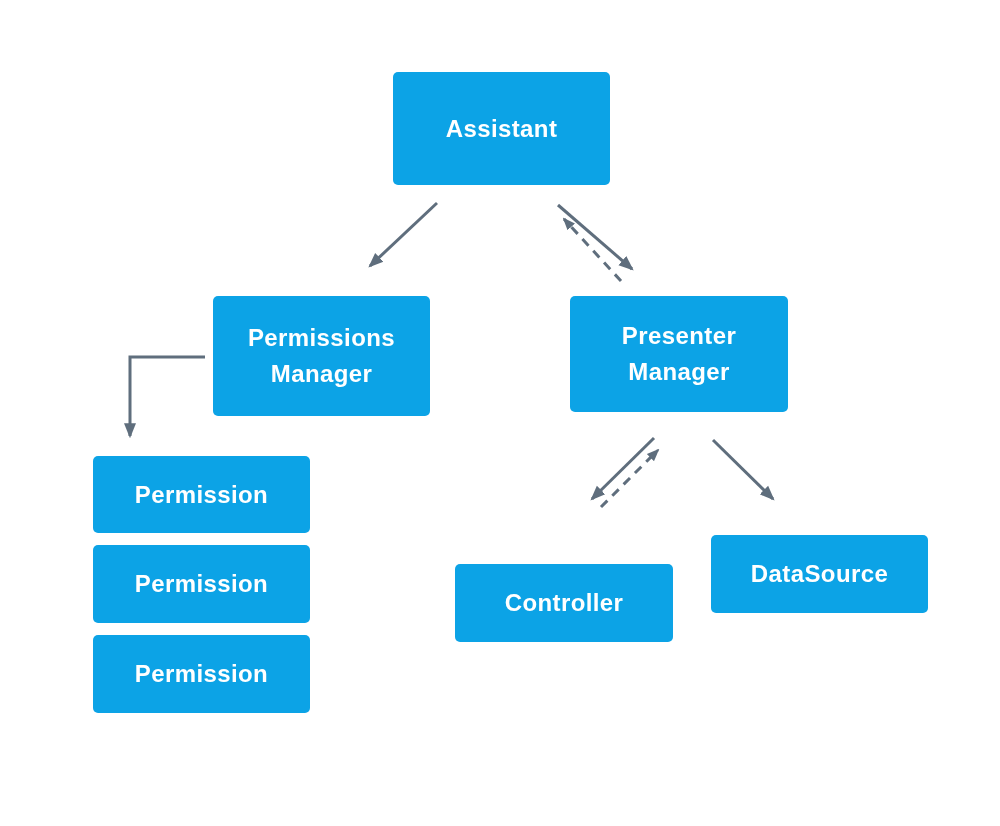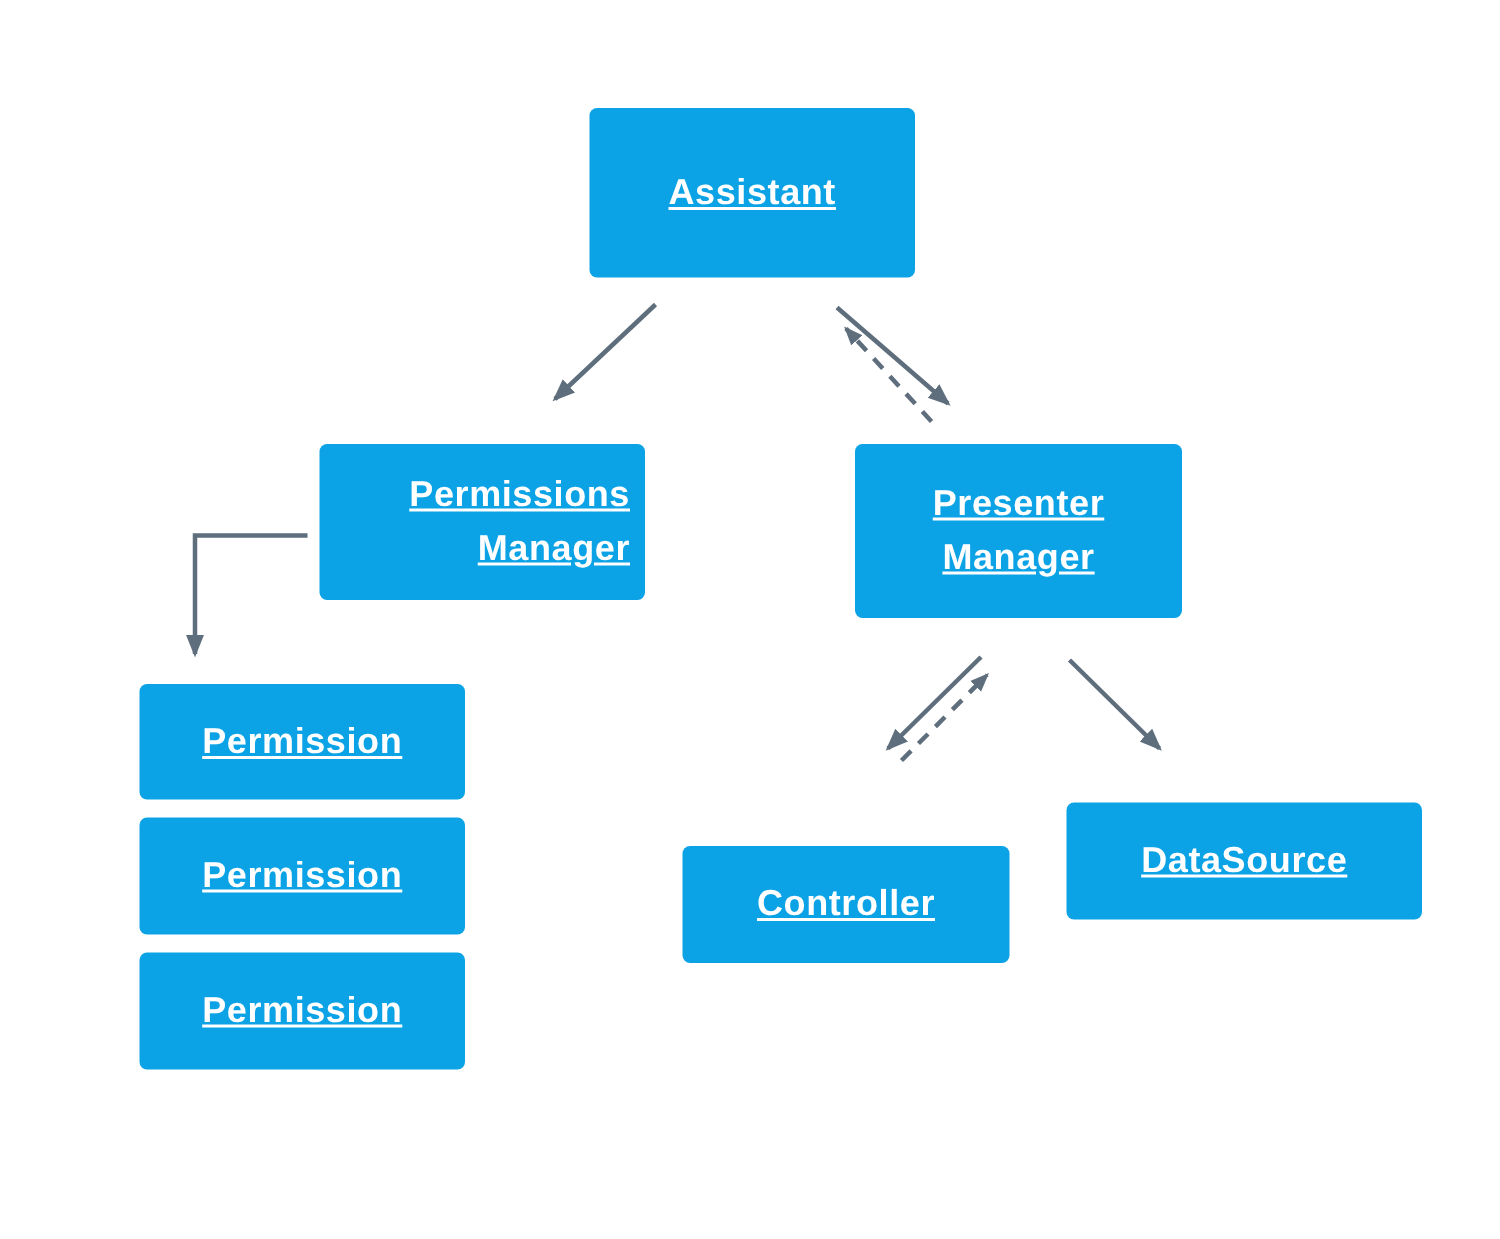--- a/index.html
+++ b/index.html
@@ -38,21 +38,20 @@
     font-size: 24px;
     font-weight: bold;
     letter-spacing: 0.4px;
     display: flex;
     align-items: center;
     justify-content: center;
     text-align: center;
     line-height: 1.5;
     box-sizing: border-box;
     padding: 0 10px;
-    text-decoration: underline;
   }
 </style>
 </head>
 <body>
 
 <div class="canvas">
 
   <svg class="edges" viewBox="0 0 1000 826" xmlns="http://www.w3.org/2000/svg">
     <defs>
       <marker id="arrow" viewBox="0 0 10 10" refX="8.5" refY="5" markerWidth="5" markerHeight="5" orient="auto-start-reverse">
@@ -75,21 +74,21 @@
 
     <line class="dashed" x1="601" y1="507" x2="658" y2="450" marker-end="url(#arrow-sm)"></line>
 
     <line x1="713" y1="440" x2="773" y2="499" marker-end="url(#arrow)"></line>
   </svg>
 
   <div class="node" style="left:393px; top:72px; width:217px; height:113px;">
     <span>Assistant</span>
   </div>
 
-  <div class="node" style="left:213px; top:296px; width:217px; height:104px;text-align:right;">
+  <div class="node" style="left:213px; top:296px; width:217px; height:120px;">
     <span>Permissions Manager</span>
   </div>
 
   <div class="node" style="left:570px; top:296px; width:218px; height:116px;">
     <span>Presenter Manager</span>
   </div>
 
   <div class="node" style="left:93px; top:456px; width:217px; height:77px;">
     <span>Permission</span>
   </div>
@@ -99,17 +98,17 @@
   </div>
 
   <div class="node" style="left:93px; top:635px; width:217px; height:78px;">
     <span>Permission</span>
   </div>
 
   <div class="node" style="left:455px; top:564px; width:218px; height:78px;">
     <span>Controller</span>
   </div>
 
-  <div class="node" style="left:711px; top:535px; width:237px; height:78px;">
+  <div class="node" style="left:711px; top:535px; width:217px; height:78px;">
     <span>DataSource</span>
   </div>
 
 </div>
 
 </body></html>

